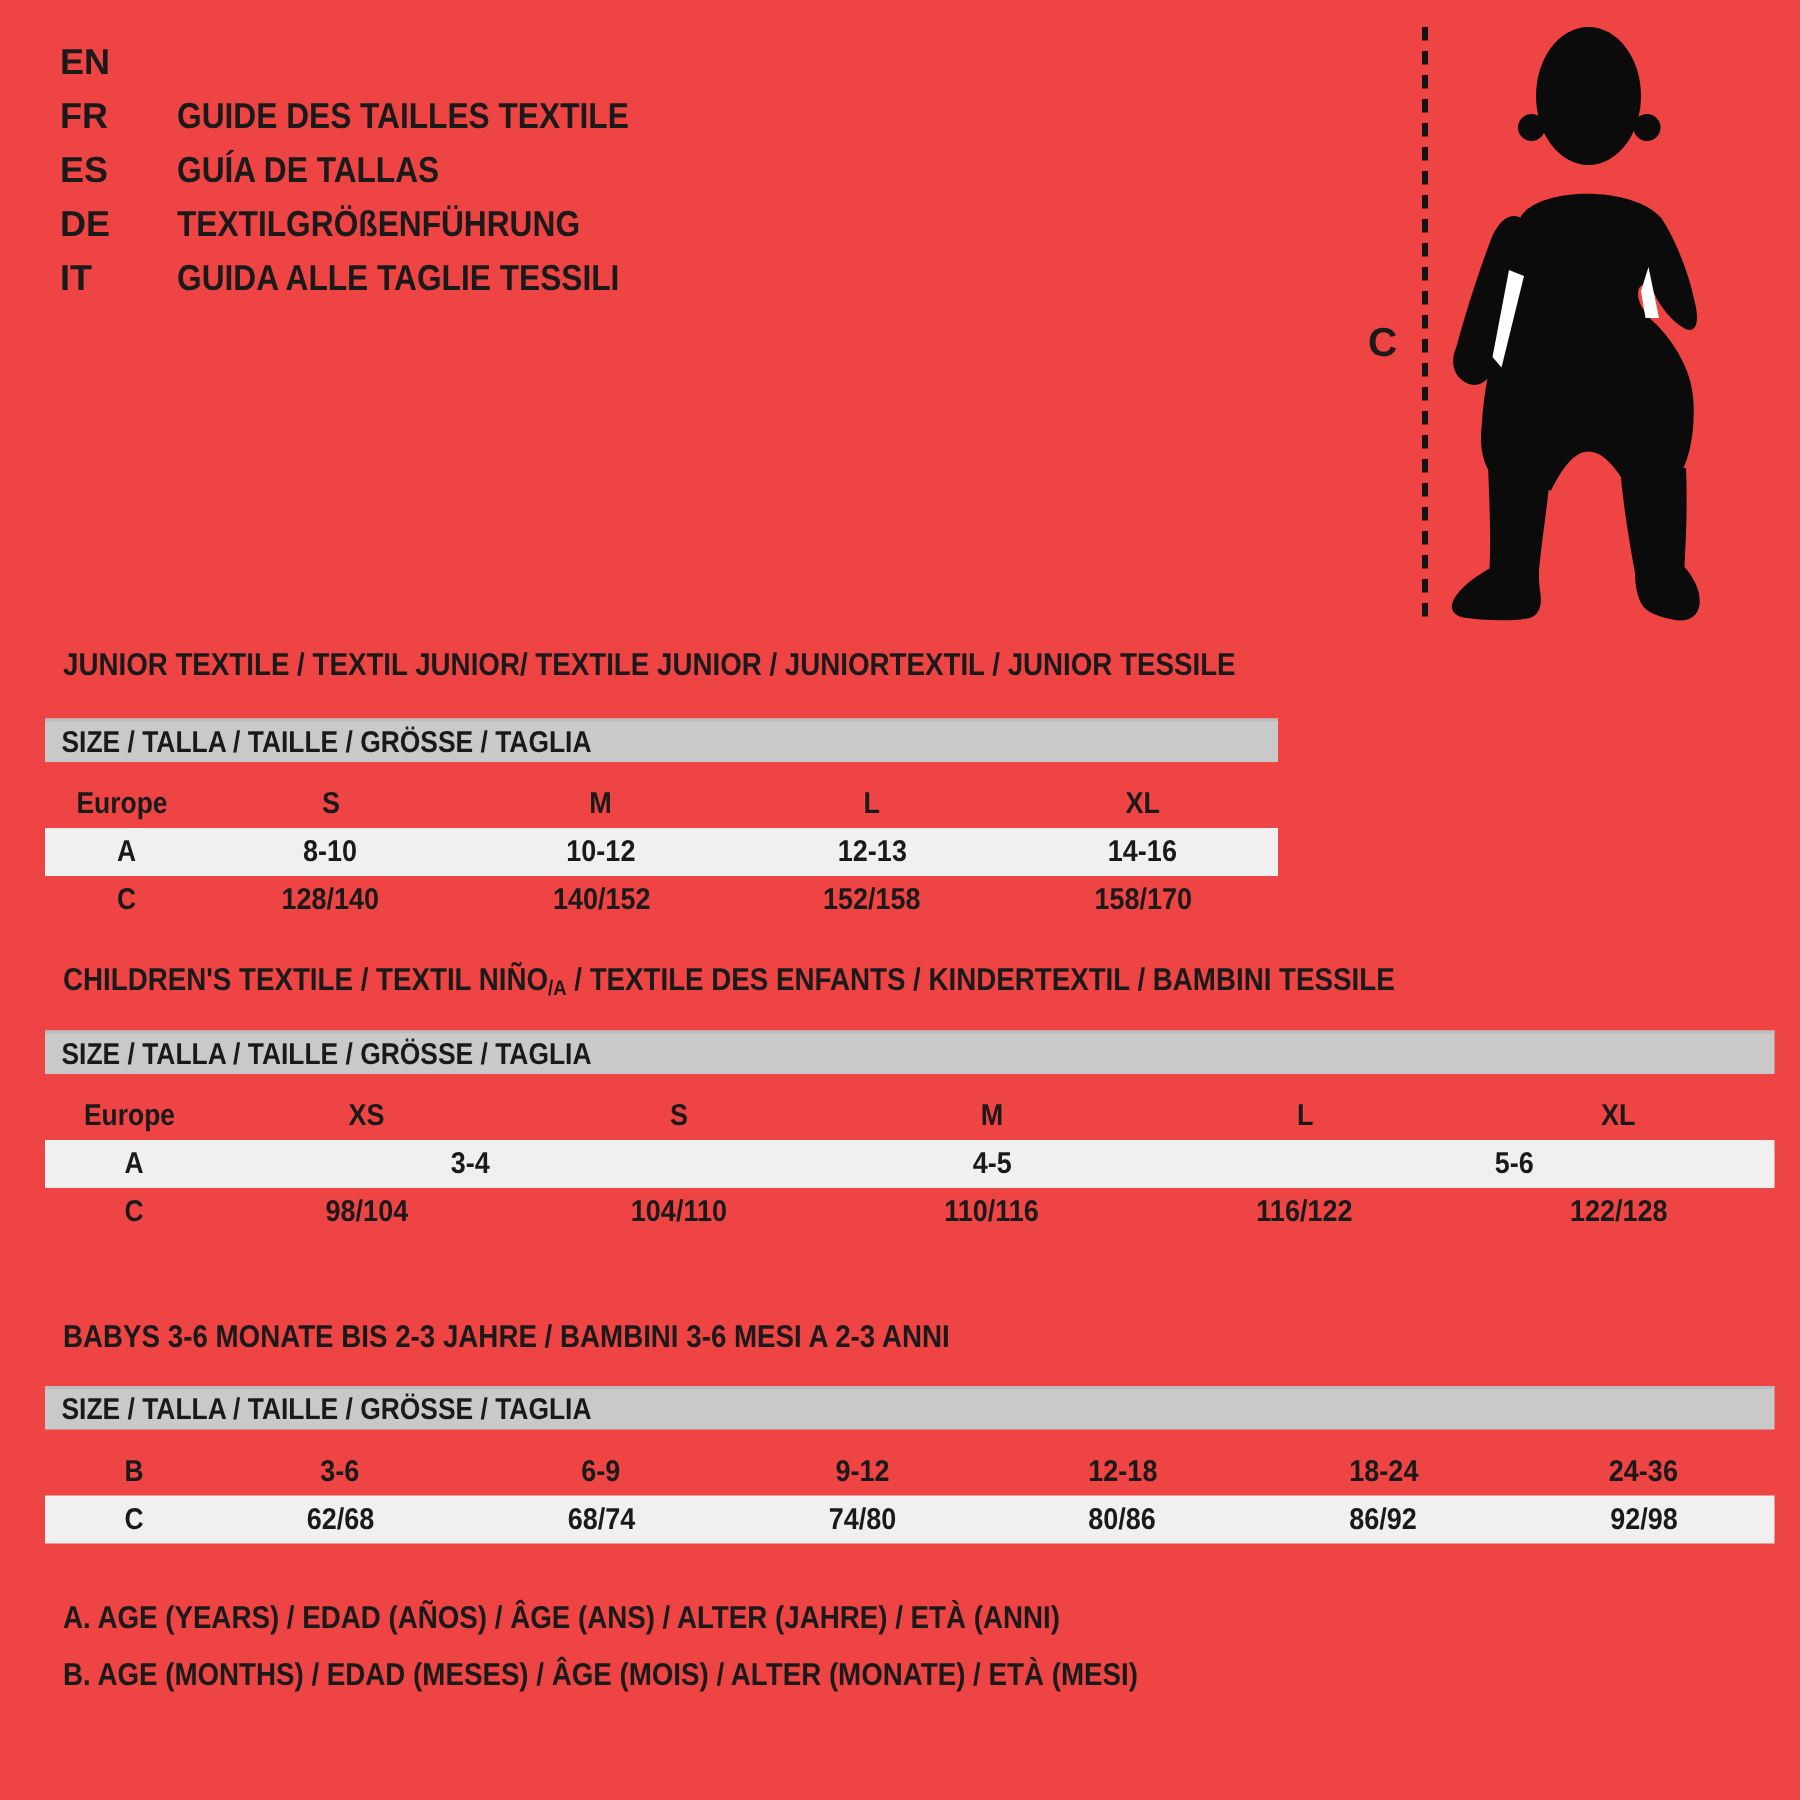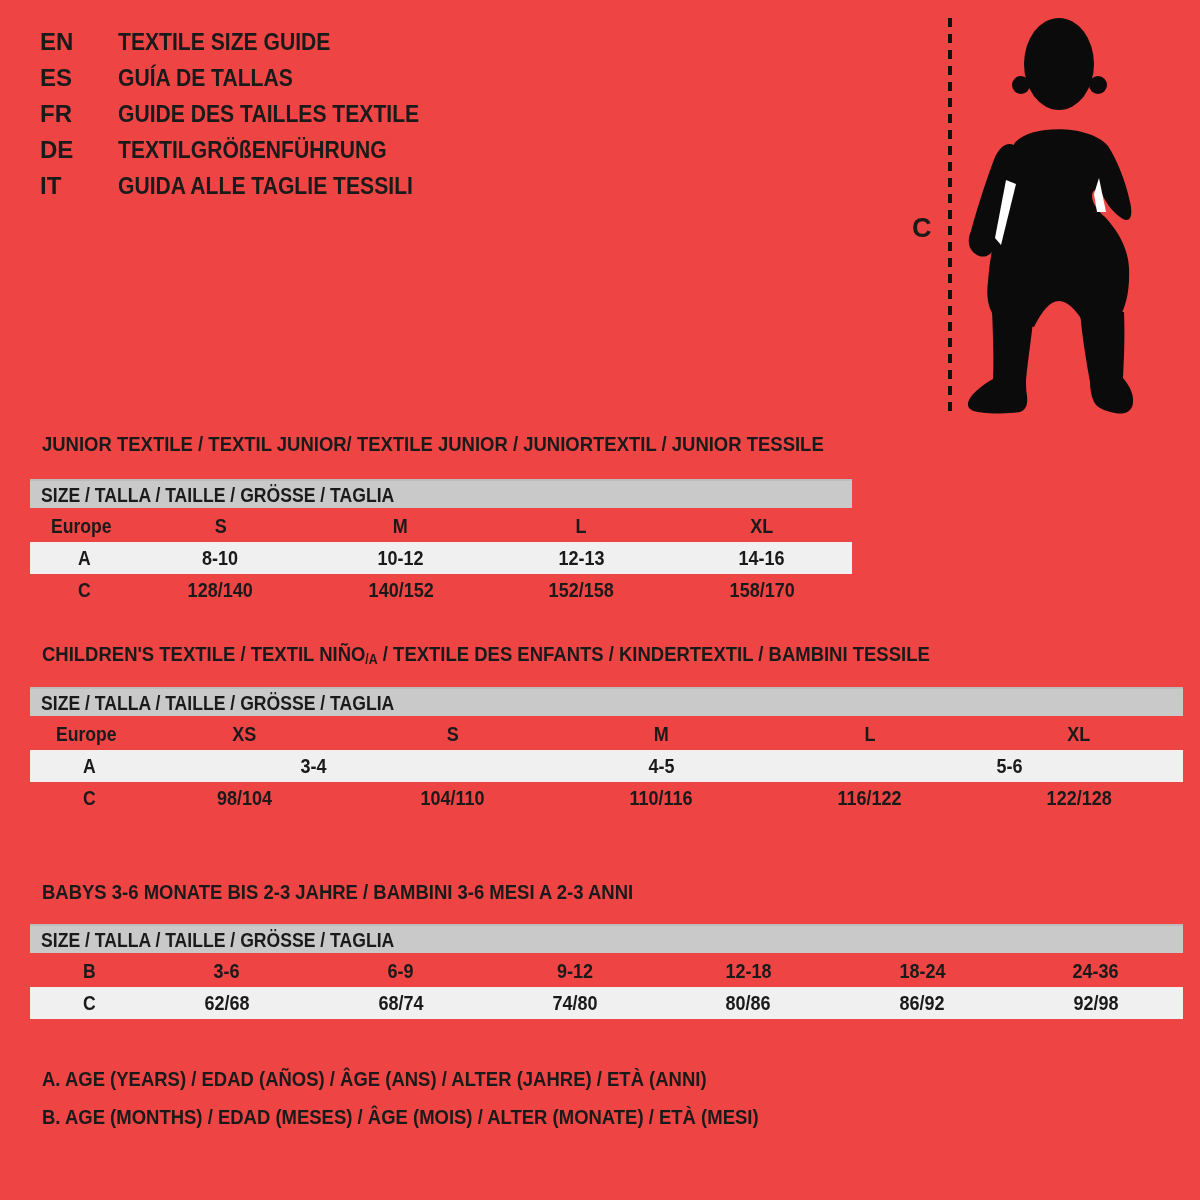--- a/index.html
+++ b/index.html
@@ -22,50 +22,49 @@
   
   .sec-title{position:absolute;left:42px;font-size:21px;line-height:26px;white-space:nowrap;}
   .sub{font-size:14px;vertical-align:-3px;letter-spacing:0;}
 
   
   .tbl{position:absolute;left:30px;}
   .t1{top:479px;width:822px;}
   .t2{top:687px;width:1153px;}
   .t3{top:924px;width:1153px;}
   .band{height:29px;line-height:29px;background:#c9c9c9;border-top:2px solid #bdbdbd;
-        padding-left:11px;font-size:20px;margin-bottom:2px;box-sizing:border-box;}
+        padding-left:11px;font-size:20px;margin-bottom:12px;box-sizing:border-box;}
   .trow{display:flex;height:32px;line-height:32px;font-size:20px;}
   .shaded{background:#f0f0f0;}
   .tlab{width:100px;padding-left:11px;box-sizing:border-box;text-align:center;}
   .t2 .tlab,.t3 .tlab{width:110px;}
   .tcell{flex:1;text-align:center;}
 
   
   .legend-line{position:absolute;left:42px;font-size:21px;line-height:26px;white-space:nowrap;text-align:center;}
   .lg-a{top:1066px;}
   .lg-b{top:1104px;}
   .lg-c{top:1142px;}
 </style>
 </head>
 <body>
 
 <div class="page">
 
   <div class="langs">
     <div class="lang-row">
       <span class="lang-code">EN</span>
-      <span class="lang-title"><i class="cx">TEXTILE SIZE GUIDE</i></span>
+    </div>
+    <div class="lang-row">
+      <span class="lang-code">FR</span>
+      <span class="lang-title"><i class="cx">GUIDE DES TAILLES TEXTILE</i></span>
     </div>
     <div class="lang-row">
       <span class="lang-code">ES</span>
       <span class="lang-title"><i class="cx">GUÍA DE TALLAS</i></span>
-    </div>
-    <div class="lang-row">
-      <span class="lang-code">FR</span>
-      <span class="lang-title"><i class="cx">GUIDE DES TAILLES TEXTILE</i></span>
     </div>
     <div class="lang-row">
       <span class="lang-code">DE</span>
       <span class="lang-title"><i class="cx">TEXTILGRÖßENFÜHRUNG</i></span>
     </div>
     <div class="lang-row">
       <span class="lang-code">IT</span>
       <span class="lang-title"><i class="cx">GUIDA ALLE TAGLIE TESSILI</i></span>
     </div>
   </div>

